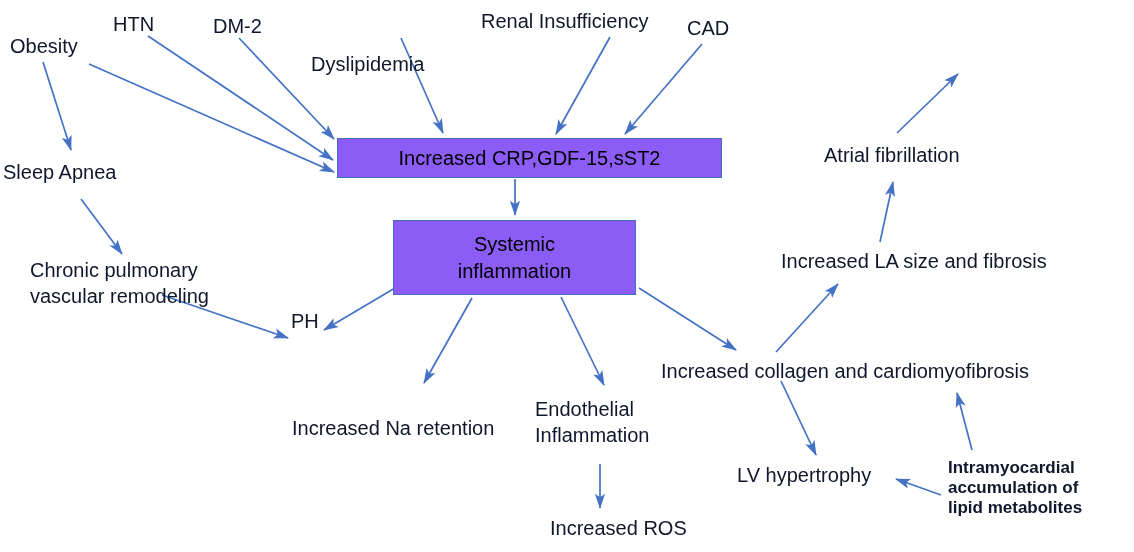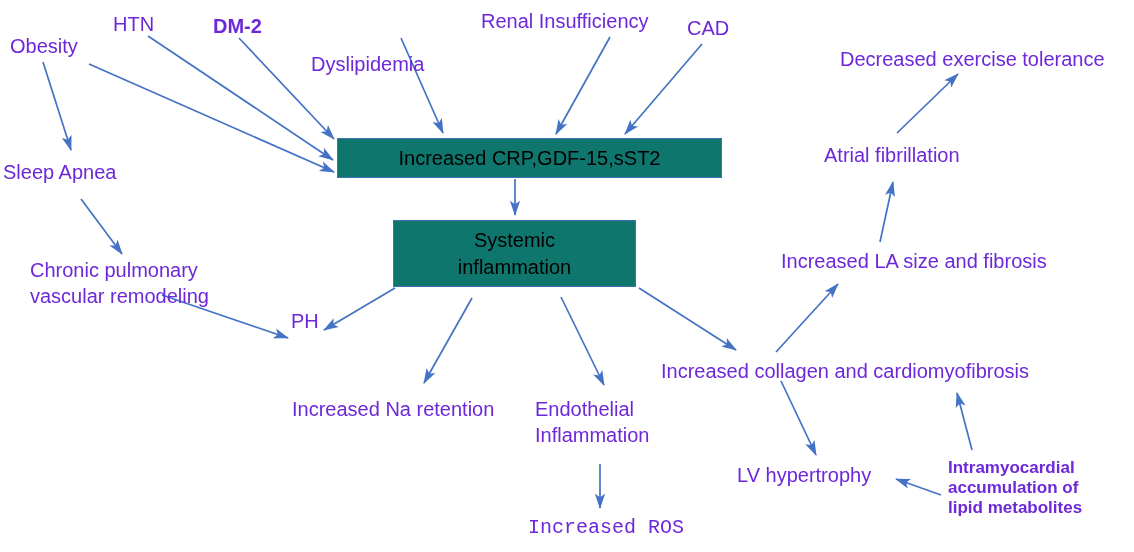--- a/index.html
+++ b/index.html
@@ -20,35 +20,35 @@
   #arrows {
     position: absolute;
     left: 0;
     top: 0;
     width: 1134px;
     height: 552px;
     pointer-events: none;
   }
   .node {
     position: absolute;
-    color: #6d28d9;
+    color: #0f172a;
     font-size: 20px;
     line-height: 26px;
     white-space: pre-line;
     letter-spacing: 0px;
   }
   .node.bold {
     font-weight: bold;
     font-size: 17px;
     line-height: 20px;
   }
   .boxnode {
     position: absolute;
     border: 1.6px solid #3f6fb5;
-    background: #0f766e;
+    background: #8b5cf6;
     color: #000000;
     font-size: 20px;
     line-height: 27px;
     display: flex;
     align-items: center;
     justify-content: center;
     text-align: center;
     box-sizing: border-box;
     white-space: pre-line;
   }
@@ -105,38 +105,37 @@
       <line x1="897" y1="133" x2="958" y2="74"></line>
 
       <line x1="941" y1="495" x2="896" y2="479"></line>
 
       <line x1="972" y1="450" x2="957" y2="393"></line>
     </g>
   </svg>
 
   <div class="node" style="left:10px;  top:33px;">Obesity</div>
   <div class="node" style="left:113px; top:11px;">HTN</div>
-  <div class="node" style="left:213px; top:13px;font-weight:bold;">DM-2</div>
+  <div class="node" style="left:213px; top:13px;">DM-2</div>
   <div class="node" style="left:311px; top:9px;margin-top:42px;">Dyslipidemia</div>
   <div class="node" style="left:481px; top:8px;">Renal Insufficiency</div>
   <div class="node" style="left:687px; top:15px;">CAD</div>
   <div class="node" style="left:3px;   top:159px;">Sleep Apnea</div>
   <div class="node" style="left:30px;  top:257px;">Chronic pulmonary
 vascular remodeling</div>
   <div class="node" style="left:291px; top:308px;">PH</div>
-  <div class="node" style="left:292px; top:396px;">Increased Na retention</div>
+  <div class="node" style="left:292px; top:415px;">Increased Na retention</div>
   <div class="node" style="left:535px; top:396px; text-align:left; width:131px;">Endothelial
 Inflammation</div>
-  <div class="node" style="left:528px; top:515px;font-family:Liberation Mono, monospace;">Increased ROS</div>
+  <div class="node" style="left:550px; top:515px;">Increased ROS</div>
   <div class="node" style="left:661px; top:358px;">Increased collagen and cardiomyofibrosis</div>
   <div class="node" style="left:736px; top:248px;margin-left:45px;">Increased LA size and fibrosis</div>
   <div class="node" style="left:824px; top:142px;">Atrial fibrillation</div>
-  <div class="node" style="left:840px; top:46px;">Decreased exercise tolerance</div>
   <div class="node" style="left:737px; top:462px;">LV hypertrophy</div>
   <div class="node bold" style="left:948px; top:458px;">Intramyocardial
 accumulation of
 lipid metabolites</div>
 
   <div class="boxnode" style="left:337px; top:138px; width:385px; height:40px;">Increased CRP,GDF-15,sST2</div>
-  <div class="boxnode" style="left:393px; top:220px; width:243px; height:67px;">Systemic
+  <div class="boxnode" style="left:393px; top:220px; width:243px; height:75px;">Systemic
 inflammation</div>
 
 </div>
 
 </body></html>

